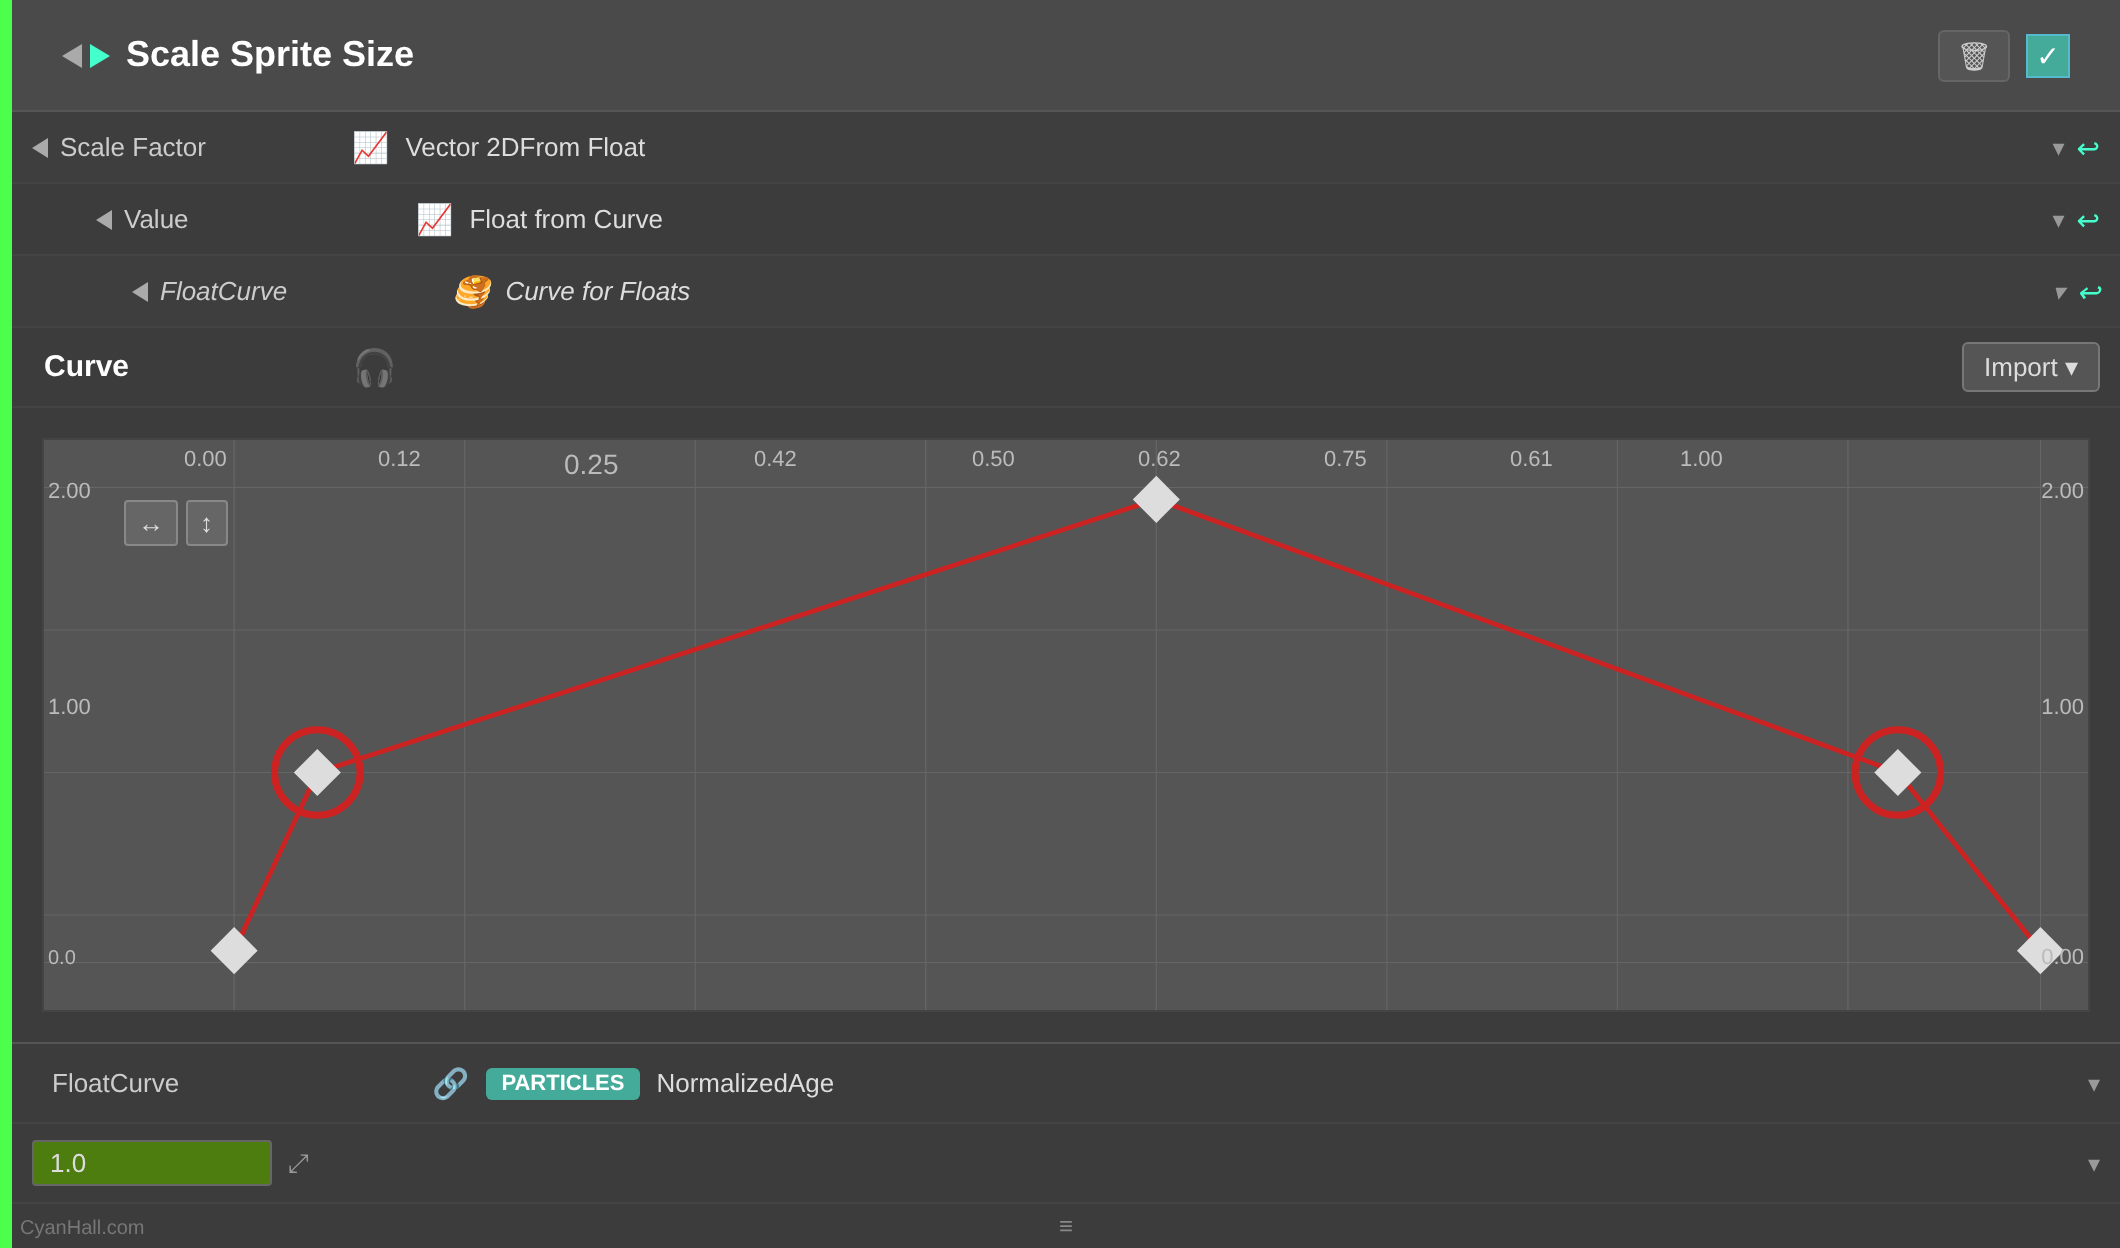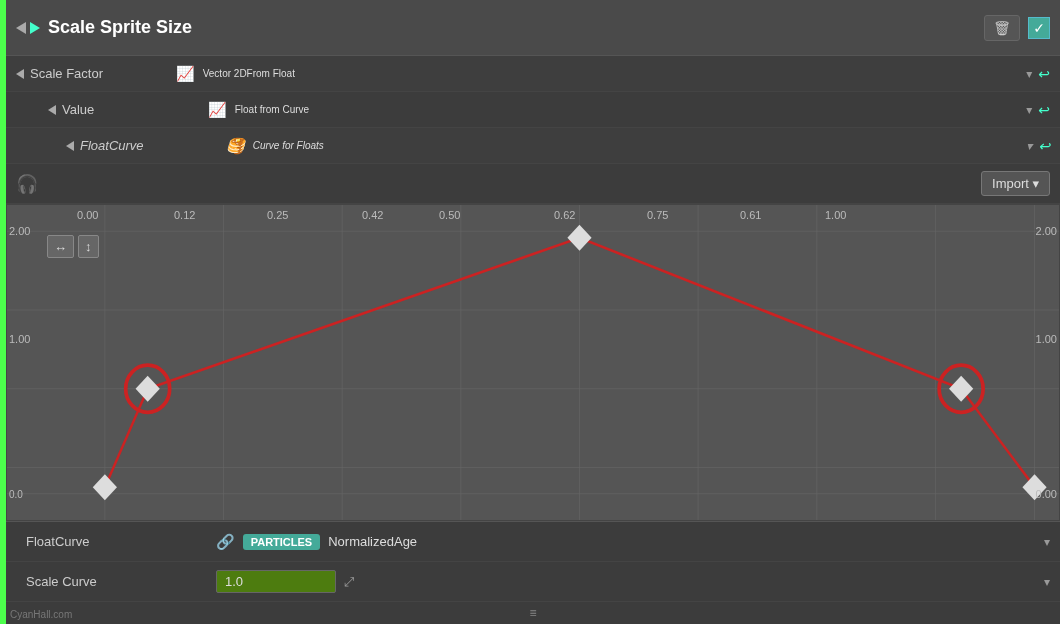--- a/index.html
+++ b/index.html
@@ -38,21 +38,21 @@
       display: flex;
       flex-direction: column;
       height: 100%;
     }
 
     
     .header-row {
       display: flex;
       align-items: center;
       background: #4a4a4a;
-      padding: 8px 10px;
+      padding: 8px 25px;
       border-bottom: 1px solid #555;
       min-height: 56px;
     }
 
     .header-arrows {
       display: flex;
       align-items: center;
       gap: 4px;
       margin-right: 8px;
     }
@@ -152,21 +152,21 @@
       font-size: 15px;
     }
 
     .stack-icon {
       color: #f90;
       font-size: 15px;
     }
 
     .prop-value-text {
       color: #ddd;
-      font-size: 10px;
+      font-size: 13px;
     }
 
     .prop-actions {
       display: flex;
       align-items: center;
       gap: 6px;
       margin-left: auto;
     }
 
     .dropdown-arrow {
@@ -227,21 +227,21 @@
       gap: 4px;
       margin-left: auto;
     }
 
     
     .curve-editor {
       position: relative;
       background: #0f172a;
       flex: 1;
       min-height: 240px;
-      margin: 0;
+      margin: 15px;
       border: 1px solid #444;
       overflow: hidden;
     }
 
     .curve-editor-inner {
       position: relative;
       width: 100%;
       height: 100%;
     }
 
@@ -396,20 +396,24 @@
         <span class="stack-icon">🥞</span>
         <span class="prop-value-text">Curve for Floats</span>
         <div class="prop-actions">
           <span class="dropdown-arrow">▾</span>
           <span class="refresh-icon">↩</span>
         </div>
       </div>
     </div>
 
     <div class="curve-row indent4">
+      <div class="curve-label-area">
+        <div class="tri"></div>
+        <span class="curve-label">Curve</span>
+      </div>
       <div class="curve-controls">
         <span class="headphone-icon">🎧</span>
         <button class="import-btn">Import ▾</button>
       </div>
     </div>
 
     <div class="curve-editor">
       <div class="curve-editor-inner">
 
         <svg class="grid-svg" viewBox="0 0 860 240" preserveAspectRatio="none">
@@ -442,23 +446,23 @@
           <rect x="461" y="18" width="14" height="14" fill="#ddd" transform="rotate(45 468 25)"></rect>
 
           <circle cx="780" cy="140" r="18" fill="none" stroke="#cc2222" stroke-width="3"></circle>
           <rect x="773" y="133" width="14" height="14" fill="#ddd" transform="rotate(45 780 140)"></rect>
 
           <rect x="833" y="208" width="14" height="14" fill="#ddd" transform="rotate(45 840 215)"></rect>
         </svg>
 
         <div style="position:absolute;top:4px;left:70px;color:#bbb;font-size:11px;">0.00</div>
         <div style="position:absolute;top:4px;left:167px;color:#bbb;font-size:11px;">0.12</div>
-        <div style="position:absolute;top:4px;left:260px;color:#bbb;font-size:11px;">0.25</div>
+        <div style="position:absolute;top:4px;left:260px;color:#bbb;font-size:14px;">0.25</div>
         <div style="position:absolute;top:4px;left:355px;color:#bbb;font-size:11px;">0.42</div>
-        <div style="position:absolute;top:4px;left:432px;color:#bbb;font-size:11px;">0.50</div>
+        <div style="position:absolute;top:4px;left:464px;color:#bbb;font-size:11px;">0.50</div>
         <div style="position:absolute;top:4px;left:547px;color:#bbb;font-size:11px;">0.62</div>
         <div style="position:absolute;top:4px;left:640px;color:#bbb;font-size:11px;">0.75</div>
         <div style="position:absolute;top:4px;left:733px;color:#bbb;font-size:11px;">0.61</div>
         <div style="position:absolute;top:4px;left:818px;color:#bbb;font-size:11px;">1.00</div>
 
         <div style="position:absolute;top:20px;left:2px;color:#bbb;font-size:11px;">2.00</div>
         <div style="position:absolute;top:128px;left:2px;color:#bbb;font-size:11px;">1.00</div>
         <div style="position:absolute;bottom:20px;left:2px;color:#bbb;font-size:10px;">0.0</div>
 
         <div style="position:absolute;top:20px;right:2px;color:#bbb;font-size:11px;">2.00</div>
@@ -479,21 +483,20 @@
         <div class="bottom-prop-label">FloatCurve</div>
         <div class="bottom-prop-value">
           <span class="link-icon">🔗</span>
           <span class="particles-badge">PARTICLES</span>
           <span>NormalizedAge</span>
           <span class="dropdown-arrow" style="margin-left:auto;">▾</span>
         </div>
       </div>
 
       <div class="bottom-prop-row">
-        <div class="bottom-prop-label">Scale Curve</div>
         <div class="bottom-prop-value">
           <input class="input-field" type="text" value="1.0" style="">
           <span class="expand-icon">⤢</span>
           <span class="dropdown-arrow" style="margin-left:auto;">▾</span>
         </div>
       </div>
 
       <div style="text-align:center;padding:4px;color:#888;font-size:12px;">≡</div>
 
     </div>

